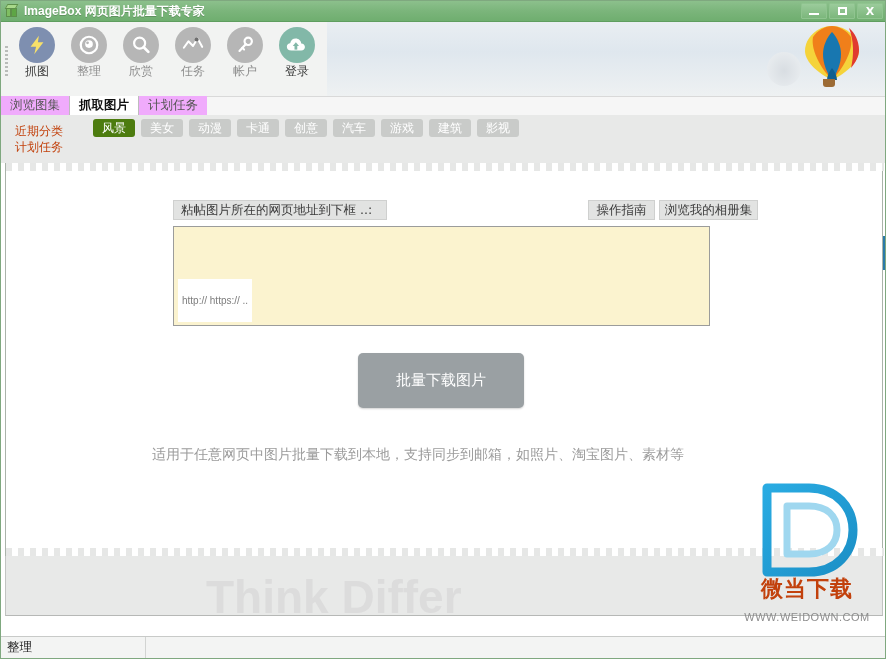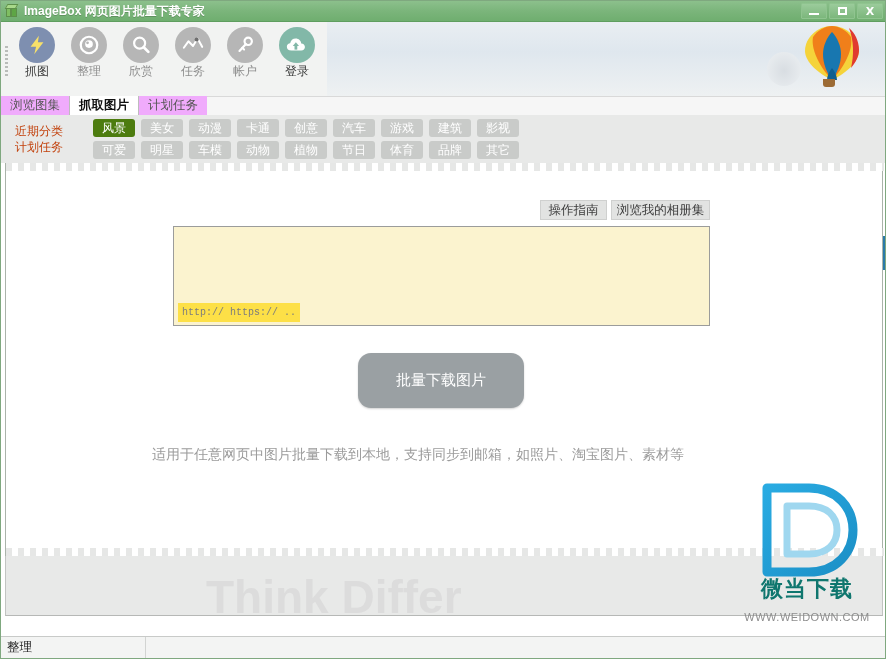--- a/index.html
+++ b/index.html
@@ -195,38 +195,38 @@
   .url-label {
     position:absolute; left: 172px; top: 199px;
     width: 214px; height: 20px; background:#e2e3e2; border:1px solid #cfd0cf;
     display:flex; align-items:center; padding-left:7px;
     font-size: 12.5px; color:#3b3b3b; font-family:"DejaVu Sans", sans-serif;
   }
   .btn-guide, .btn-albums {
     position:absolute; top:199px; height:20px;
     background:#e2e3e2; border:1px solid #cfd0cf;
     display:flex; align-items:center; justify-content:center;
-    font-size: 12.5px; color:#3b3b3b; font-family:"DejaVu Sans", sans-serif;
+    font-size: 12.5px; color:#3b3b3b; font-family:"DejaVu Sans", sans-serif;margin-left:48px;
   }
   .btn-guide  { left: 539px; width: 67px; }
   .btn-albums { left: 610px; width: 99px; }
 
   .url-box {
     position:absolute; left: 172px; top: 225px; width: 537px; height: 100px;
     background:#fbf3cf; border:1px solid #9b9c9b;
   }
   .url-hint {
     position:absolute; left: 4px; bottom: 3px;
-    font-size: 10px; color:#7d7d7d; background:#fde047;
-    padding: 4px 4px; font-family:Liberation Mono, monospace;
+    font-size: 10px; color:#7d7d7d; background:#ffffff;
+    padding: 16px 4px; font-family:Liberation Sans, sans-serif;
   }
 
   .big-btn {
     position:absolute; left: 357px; top: 352px; width: 166px; height: 55px;
-    background:#9aa0a3; border-radius: 13px;
+    background:#9aa0a3; border-radius: 5px;
     display:flex; align-items:center; justify-content:center;
     color:#ffffff; font-size: 15px;
     font-family:"DejaVu Sans", sans-serif;
     box-shadow: 0 1px 2px rgba(0,0,0,0.18);
   }
 
   .desc {
     position:absolute; left:0; top: 445px; width: 834px;
     text-align:center; font-size: 14px; color:#9b9b9b;
     font-family:Liberation Serif, serif;
@@ -240,21 +240,21 @@
     white-space: nowrap; letter-spacing: 0px;
   }
 
   
   .brand {
     position:absolute; right: 6px; bottom: 48px; width: 144px; height: 128px;
     text-align:center;
   }
   .brand-d { display:block; margin: 0 auto; }
   .brand-name {
-    font-size: 22px; font-weight: bold; color:#0f766e;
+    font-size: 22px; font-weight: bold; color:#c2410c;
     font-family:"DejaVu Sans", sans-serif; letter-spacing: 1px;
     margin-top: -4px;
   }
   .brand-url {
     font-size: 11px; color:#8d8d8d; letter-spacing: 0.5px;
     font-family:"Liberation Sans", sans-serif; margin-top: 7px;
   }
 
   
   .greyarea {
@@ -415,50 +415,40 @@
         <div class="cat-btn active">风景</div>
         <div class="cat-btn">美女</div>
         <div class="cat-btn">动漫</div>
         <div class="cat-btn">卡通</div>
         <div class="cat-btn">创意</div>
         <div class="cat-btn">汽车</div>
         <div class="cat-btn">游戏</div>
         <div class="cat-btn">建筑</div>
         <div class="cat-btn">影视</div>
       </div>
-      <div class="cat-row">
-        <div class="cat-btn">可爱</div>
-        <div class="cat-btn">明星</div>
-        <div class="cat-btn">车模</div>
-        <div class="cat-btn">动物</div>
-        <div class="cat-btn">植物</div>
-        <div class="cat-btn">节日</div>
-        <div class="cat-btn">体育</div>
-        <div class="cat-btn">品牌</div>
-        <div class="cat-btn">其它</div>
-      </div>
     </div>
 
     <div class="searchgroup">
       <div class="globe-box">
         <div class="globe">
             <div class="globe-e1"></div>
           </div>
         <div class="caret-down"></div>
       </div>
       <div class="search-input">输入任意关键字抓图</div>
       <div class="search-btn">开始抓取</div>
     </div>
   </div>
 
   <div class="page">
     <div class="perf-top"></div>
     <div class="perf-bot"></div>
   </div>
 
+  <div class="url-label">粘帖图片所在的网页地址到下框 ..:</div>
   <div class="btn-guide">操作指南</div>
   <div class="btn-albums">浏览我的相册集</div>
 
   <div class="url-box">
     <div class="url-hint">http:// https:// ..</div>
   </div>
 
   <div class="big-btn">批量下载图片</div>
 
   <div class="desc">适用于任意网页中图片批量下载到本地，支持同步到邮箱，如照片、淘宝图片、素材等</div>

